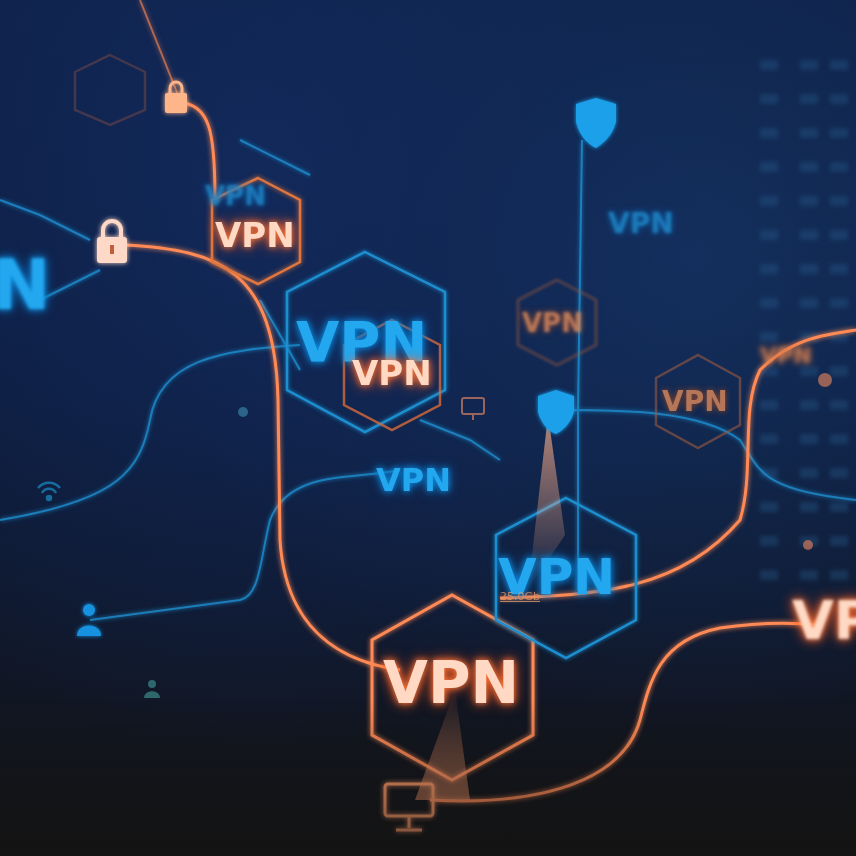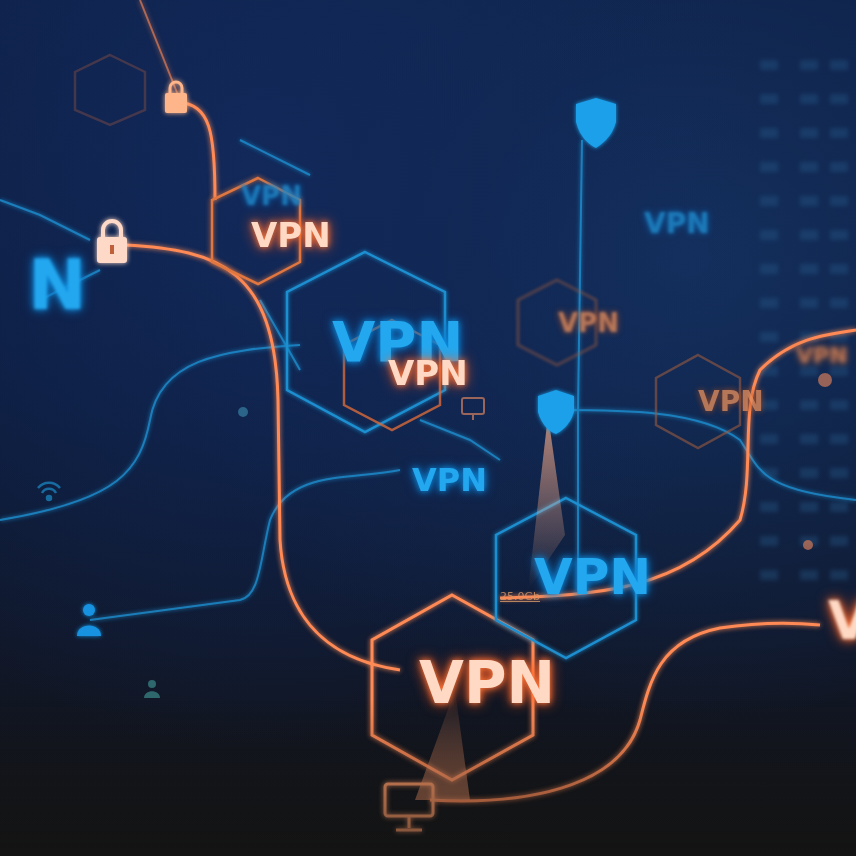--- a/index.html
+++ b/index.html
@@ -4,21 +4,21 @@
 <style>
   html, body { margin:0; padding:0; }
   body { width:856px; height:856px; overflow:hidden; background:#0b1a33; font-family:"DejaVu Sans", sans-serif; }
   #scene { position:relative; width:856px; height:856px; overflow:hidden;
     background:
       radial-gradient(ellipse at 30% 20%, #12295a 0%, rgba(18,41,90,0) 60%),
       radial-gradient(ellipse at 80% 30%, #14305e 0%, rgba(20,48,94,0) 55%),
       linear-gradient(180deg, #0d1f45 0%, #0c1b3a 45%, #101729 75%, #141414 100%);
   }
   svg { position:absolute; left:0; top:0; }
-  .lbl { position:absolute; font-weight:bold; white-space:nowrap; line-height:1;padding-left:36px; }
+  .lbl { position:absolute; font-weight:bold; white-space:nowrap; line-height:1; }
   .orange { color:#ffd9c4; text-shadow:0 0 6px #ff7a3c, 0 0 14px #ff5a1f; }
   .blue { color:#23a8f0; text-shadow:0 0 6px #0e8fe0, 0 0 12px #0b6fc0; }
   .dimblue { color:#1f87c8; opacity:.85; text-shadow:0 0 6px #0b6fc0; }
   .dimorange { color:#e08a5a; opacity:.8; text-shadow:0 0 6px #b4501e; }
   .blur { filter:blur(1.5px); }
   .blur2 { filter:blur(2.5px); }
   .small { position:absolute; font-size:11px; color:#d79a6a; opacity:.8; }
   .grid-col { position:absolute; top:60px; width:18px; height:520px; opacity:.35;
     background:repeating-linear-gradient(180deg, #2a5f8f 0 10px, transparent 10px 34px); filter:blur(2px); }
 </style>

